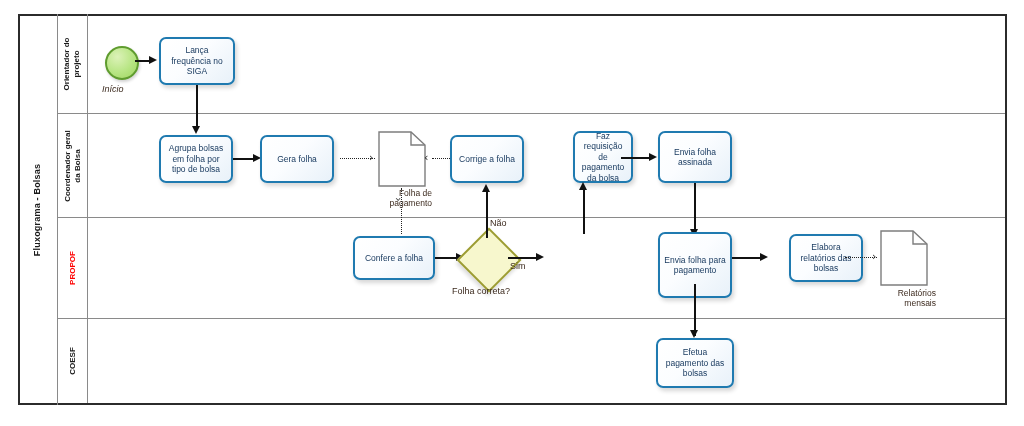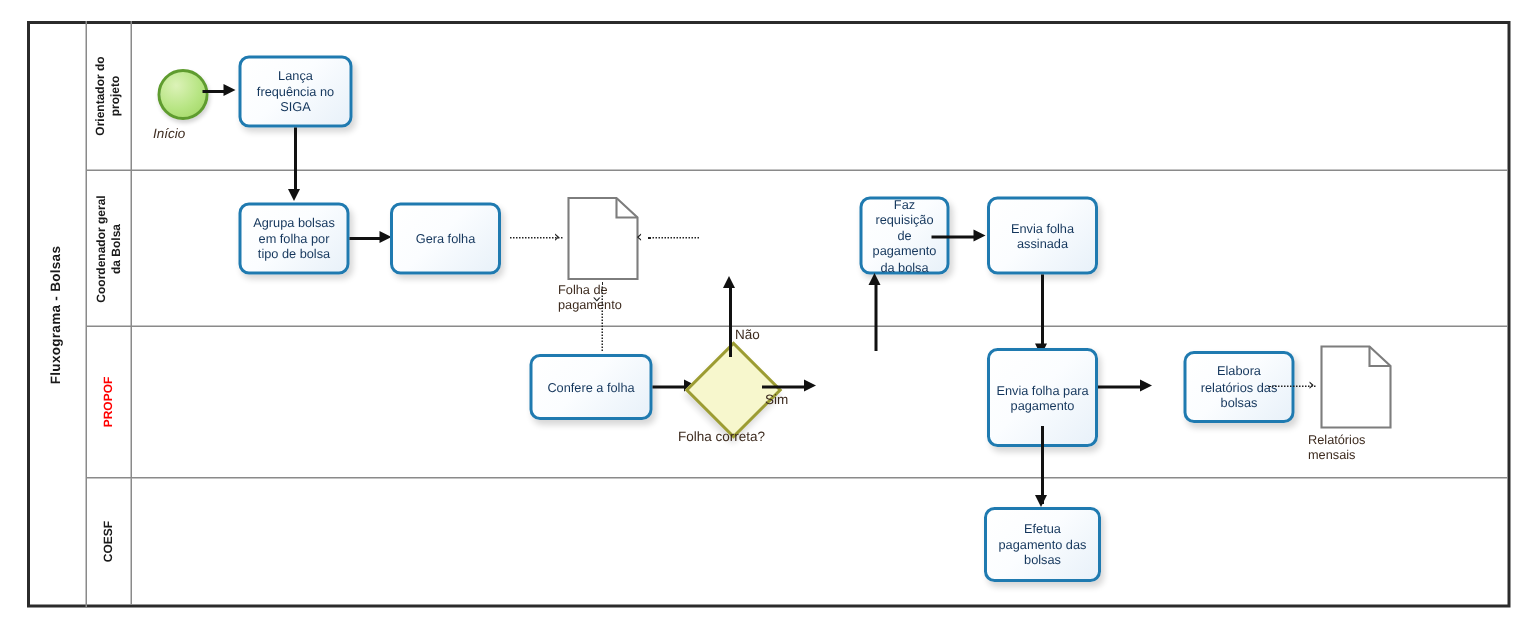--- a/index.html
+++ b/index.html
@@ -44,21 +44,21 @@
         box-shadow:1px 2px 3px rgba(0,0,0,.18);}
   .ev-label{position:absolute;font-size:9px;color:#3d2b1f;white-space:nowrap;}
 
   .gateway{position:absolute;width:42px;height:42px;
         background:#f7f7cd;border:2px solid #9c9c33;
         transform:rotate(45deg);box-shadow:2px 3px 4px rgba(0,0,0,.14);}
 
   .doc{position:absolute;width:48px;height:56px;}
   .doc svg{display:block;}
   .doc-label{position:absolute;font-size:8.5px;line-height:10px;color:#3d2b1f;
-        text-align:left;white-space:nowrap;}
+        text-align:right;white-space:nowrap;}
 
   
   .ln{position:absolute;background:#111;}
   .lnh{height:1.6px;}
   .lnv{width:1.6px;}
   .arw{position:absolute;width:0;height:0;}
   .arw-r{border-top:4.5px solid transparent;border-bottom:4.5px solid transparent;border-left:8px solid #111;}
   .arw-d{border-left:4.5px solid transparent;border-right:4.5px solid transparent;border-top:8px solid #111;}
   .arw-u{border-left:4.5px solid transparent;border-right:4.5px solid transparent;border-bottom:8px solid #111;}
   .flow-lbl{position:absolute;font-size:9px;color:#3d2b1f;white-space:nowrap;}
@@ -137,20 +137,21 @@
     <div>Folha de</div>
     <div>pagamento</div>
   </div>
 
   <div class="assoc-head" style="left:424px;top:152px;">‹</div>
   <div class="assoc" style="left:432px;top:158px;width:34px;"></div>
 
   <div class="assoc" style="left:401px;top:188px;width:0;height:46px;border-top:none;border-left:1.6px dotted #222;"></div>
   <div class="assoc-head" style="left:396px;top:194px;transform:rotate(90deg);">›</div>
 
+  <div class="task" style="left:450px;top:135px;width:74px;height:48px;">Corrige a folha</div>
 
   <div class="task" style="left:545px;top:131px;width:60px;height:52px;margin-left:28px;">Faz requisição de pagamento da bolsa</div>
 
   <div class="ln lnh" style="left:621px;top:157px;width:30px;"></div>
   <div class="arw arw-r" style="left:649px;top:153px;"></div>
 
   <div class="task" style="left:658px;top:131px;width:74px;height:52px;">Envia folha assinada</div>
 
   <div class="ln lnv" style="left:694px;top:183px;height:52px;"></div>
   <div class="arw arw-d" style="left:690px;top:229px;"></div>

